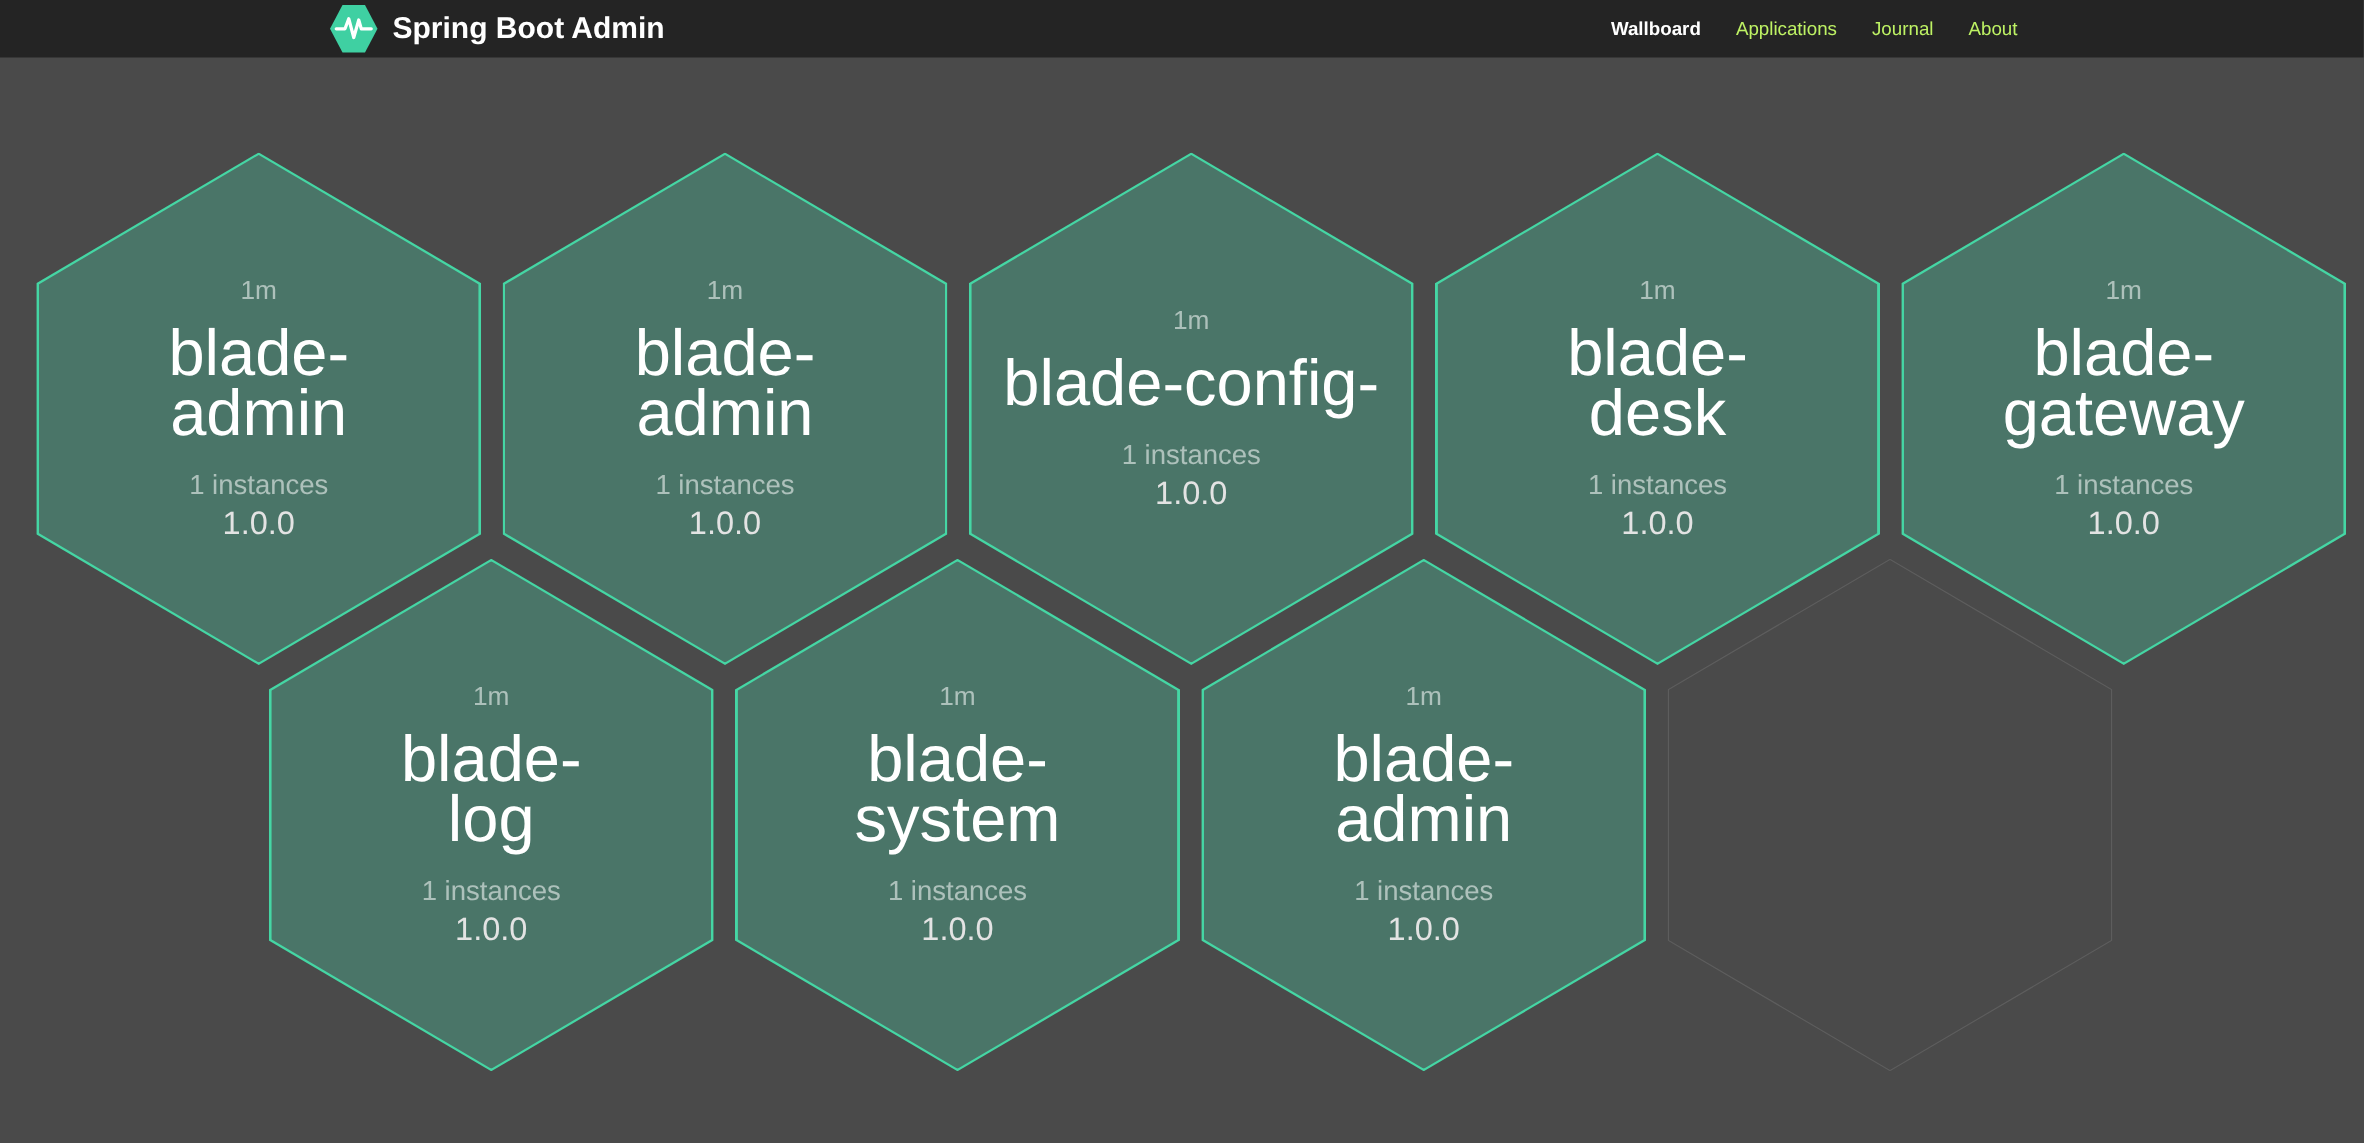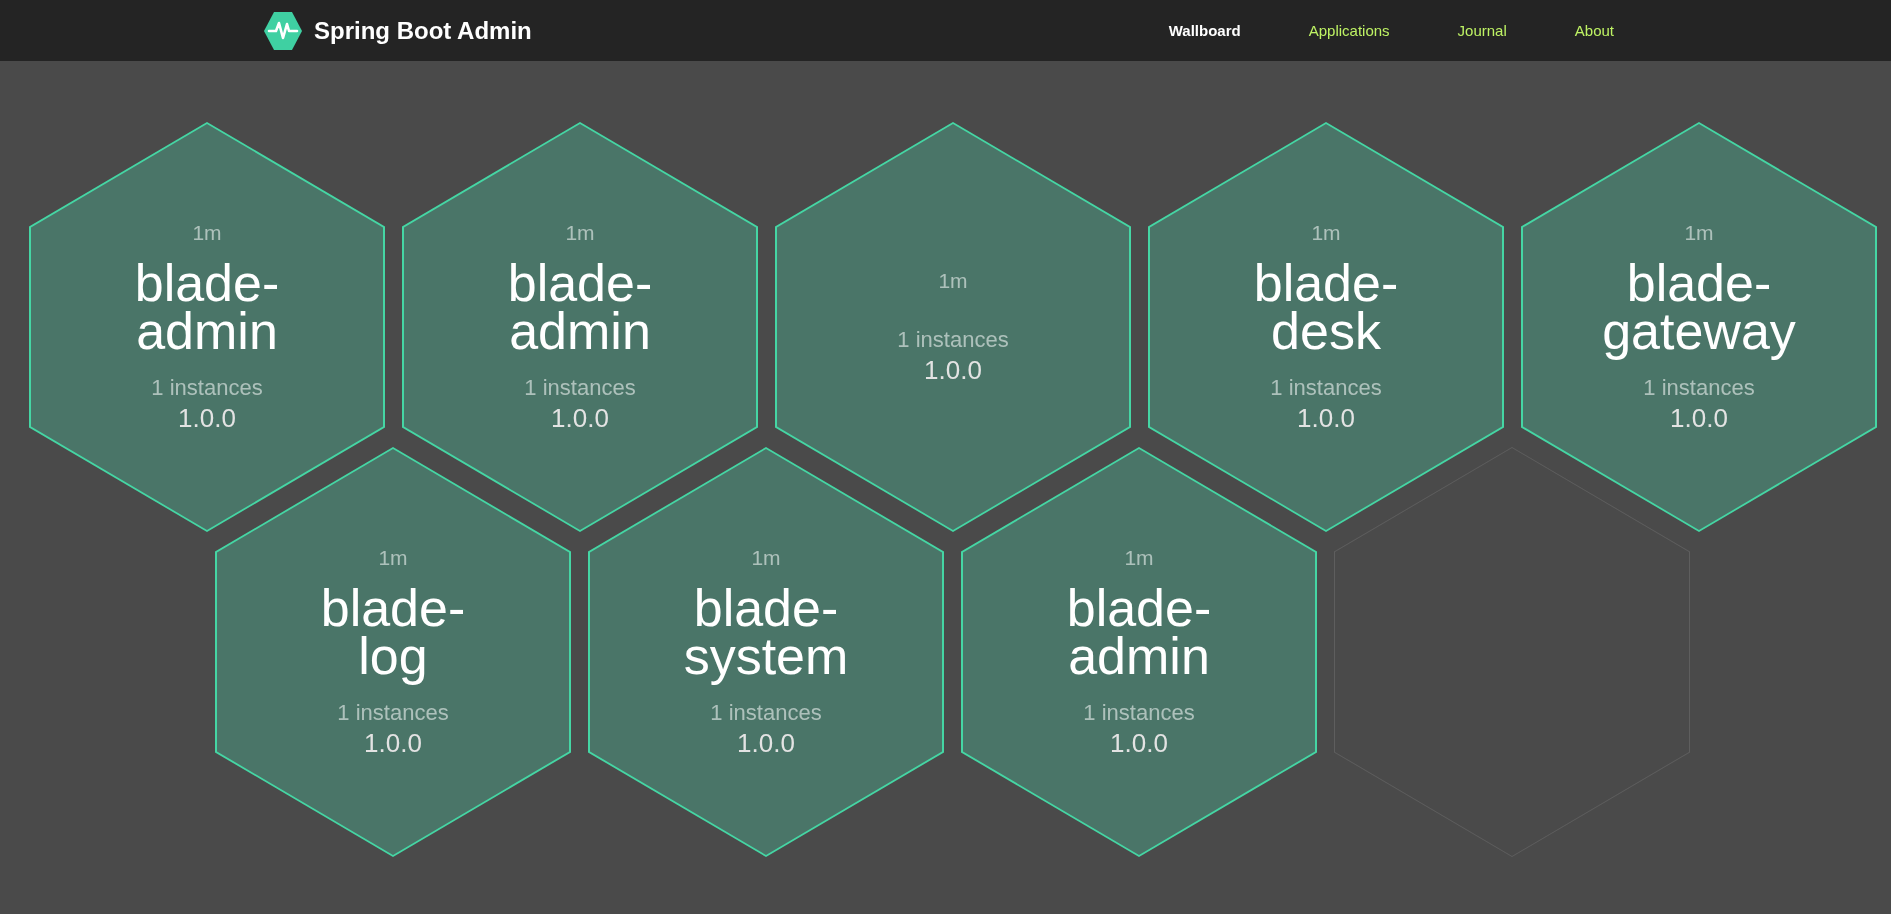--- a/index.html
+++ b/index.html
@@ -16,21 +16,21 @@
   *{box-sizing:border-box;}
   html,body{width:1891px;height:914px;}
   body{
     margin:0;
     overflow:hidden;
     background:var(--page-bg);
     font-family:"Liberation Sans","DejaVu Sans",sans-serif;
   }
   
   .navbar{
-    height:61px;
+    height:46px;
     background:var(--navbar-bg);
     display:flex;
     align-items:center;
   }
   .navbar-inner{
     width:1365px;
     margin:0 auto;
     display:flex;
     align-items:center;
   }
@@ -43,21 +43,20 @@
   .brand-title{
     color:#ffffff;
     font-size:24px;
     font-weight:600;
     white-space:nowrap;
   }
   .nav-links{
     margin-left:auto;
     display:flex;
     align-items:flex-end;
-    gap:40px;
   }
   .nav-link{
     padding:0 14px;
     font-size:15px;
     color:#bef264;
     text-decoration:none;
     cursor:pointer;
     white-space:nowrap;
   }
   .nav-link.active{
@@ -173,20 +172,21 @@
       <div class="hex-instances">1 instances</div>
       <div class="hex-version">1.0.0</div>
     </div>
   </div>
     <div class="hex" style="left: 775px; top: 69px;">
     <div class="hex-border"></div>
     <div class="hex-fill"></div>
     <div class="hex-content">
       <div class="hex-uptime">1m</div>
       <div class="hex-name" title="blade-config-server">
+          <div>blade-config-</div>
         </div>
       <div class="hex-instances">1 instances</div>
       <div class="hex-version">1.0.0</div>
     </div>
   </div>
     <div class="hex" style="left: 1148px; top: 69px;">
     <div class="hex-border"></div>
     <div class="hex-fill"></div>
     <div class="hex-content">
       <div class="hex-uptime">1m</div>

